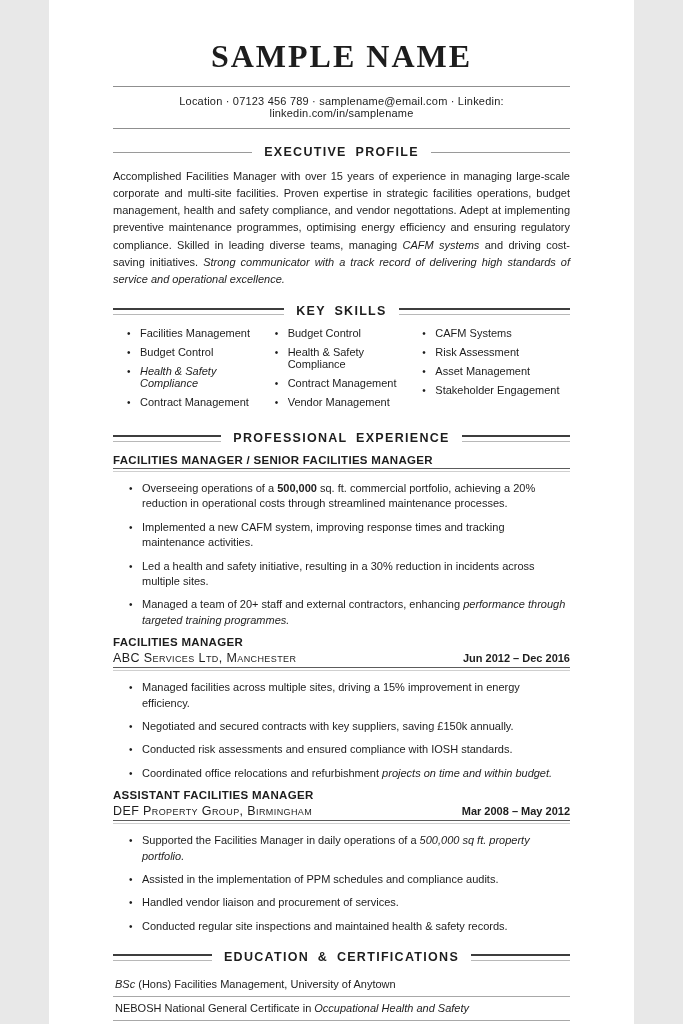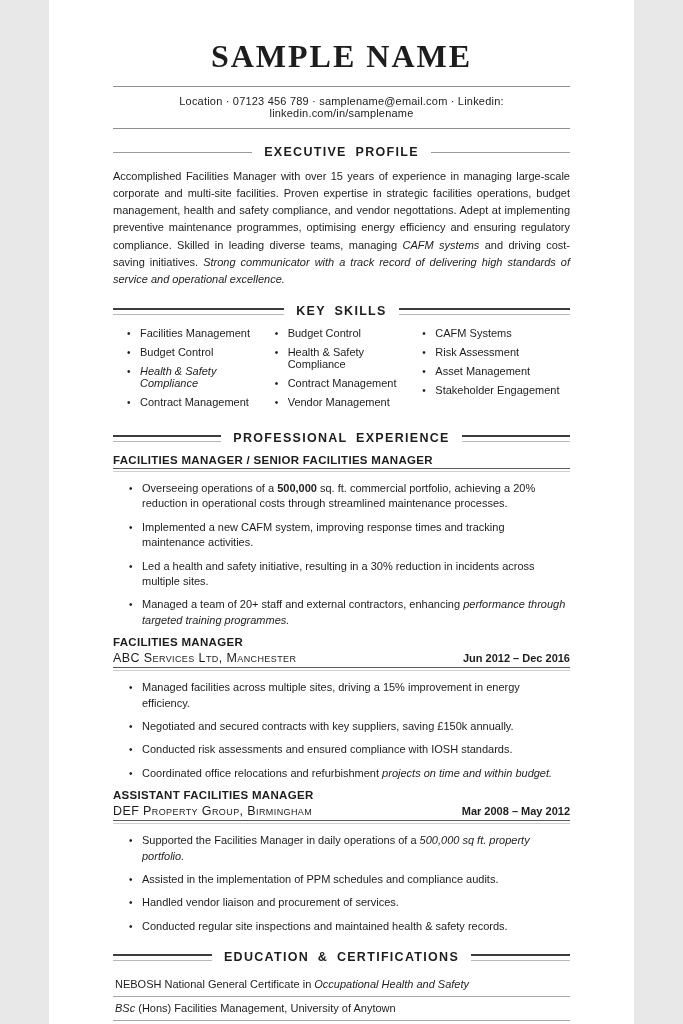--- a/index.html
+++ b/index.html
@@ -157,21 +157,21 @@
       </div>
   </section>
 
   <section>
     <div class="sec-head">
       <div class="line double"></div>
       <h2>EDUCATION &amp; CERTIFICATIONS</h2>
       <div class="line double"></div>
     </div>
     <div id="edu">
+        <div class="edu-item"><span class="it">BSc</span><span> (Hons) Facilities Management, University of Anytown</span></div>
         <div class="edu-item"><span>NEBOSH National General Certificate in </span><span class="it">Occupational Health and Safety</span></div>
-        <div class="edu-item"><span class="it">BSc</span><span> (Hons) Facilities Management, University of Anytown</span></div>
         <div class="edu-item"><span>IOSH Managing Safely Certificate</span></div>
       </div>
   </section>
 
   <div class="footer">REFERENCES AVAILABLE ON REQUEST</div>
 
 </div>
 
 </body></html>

